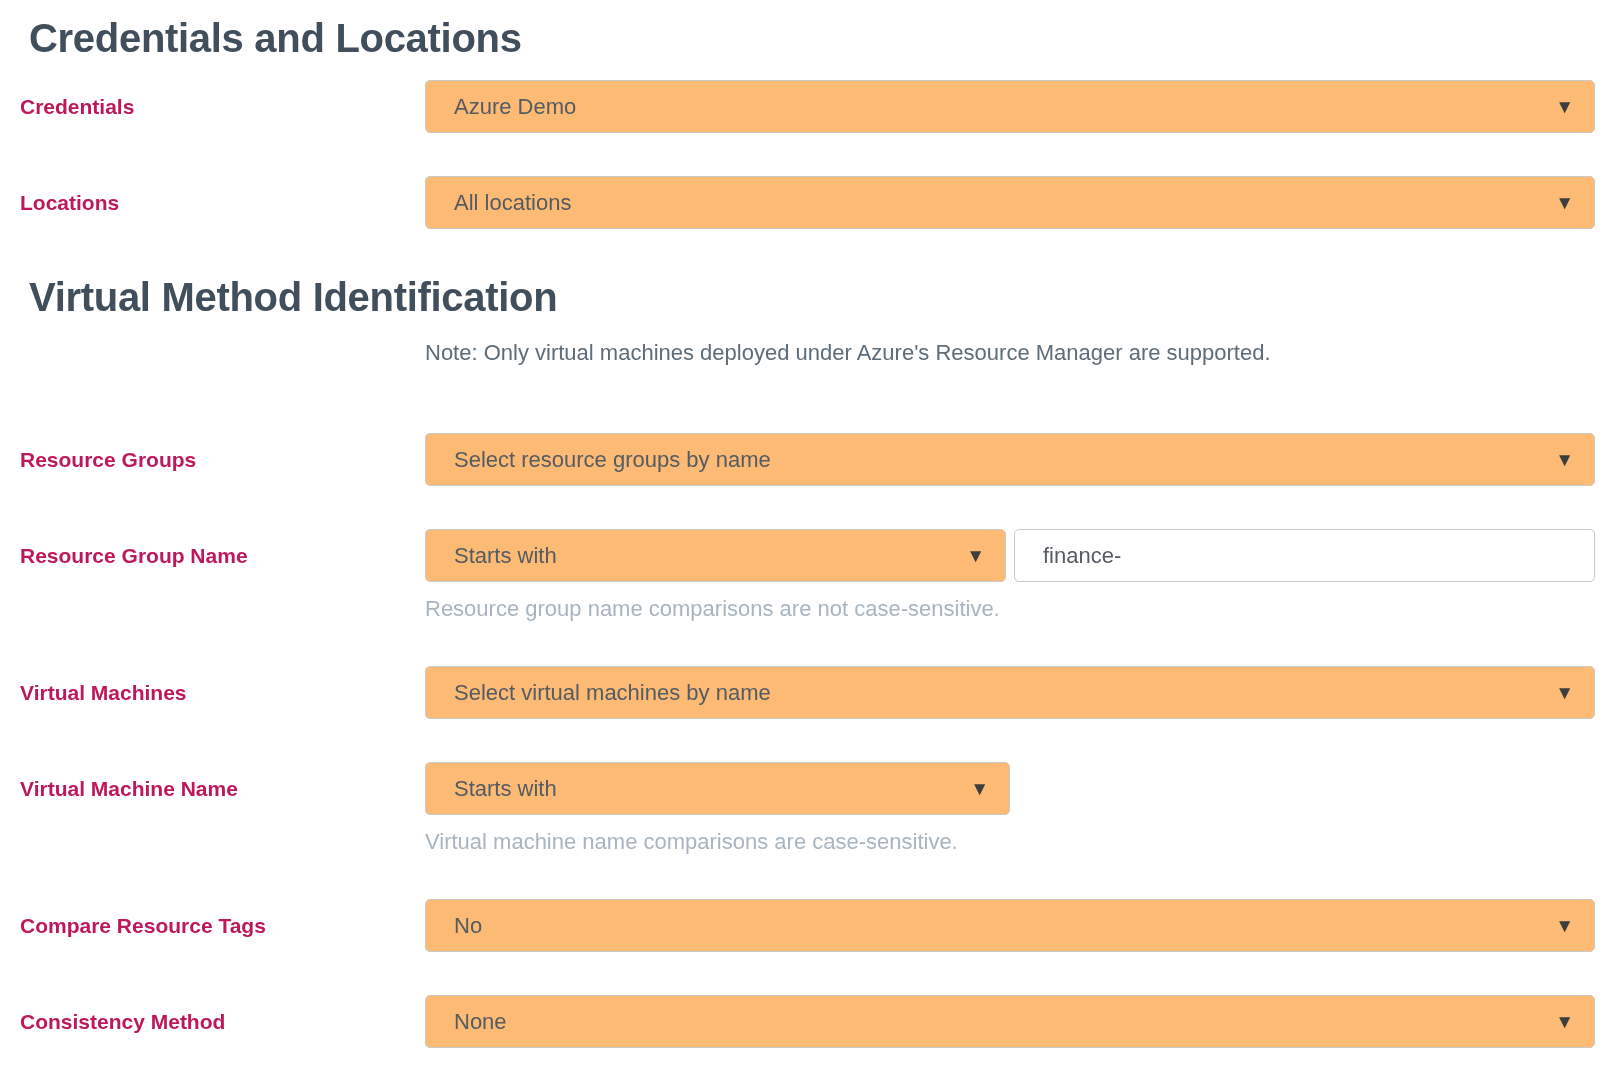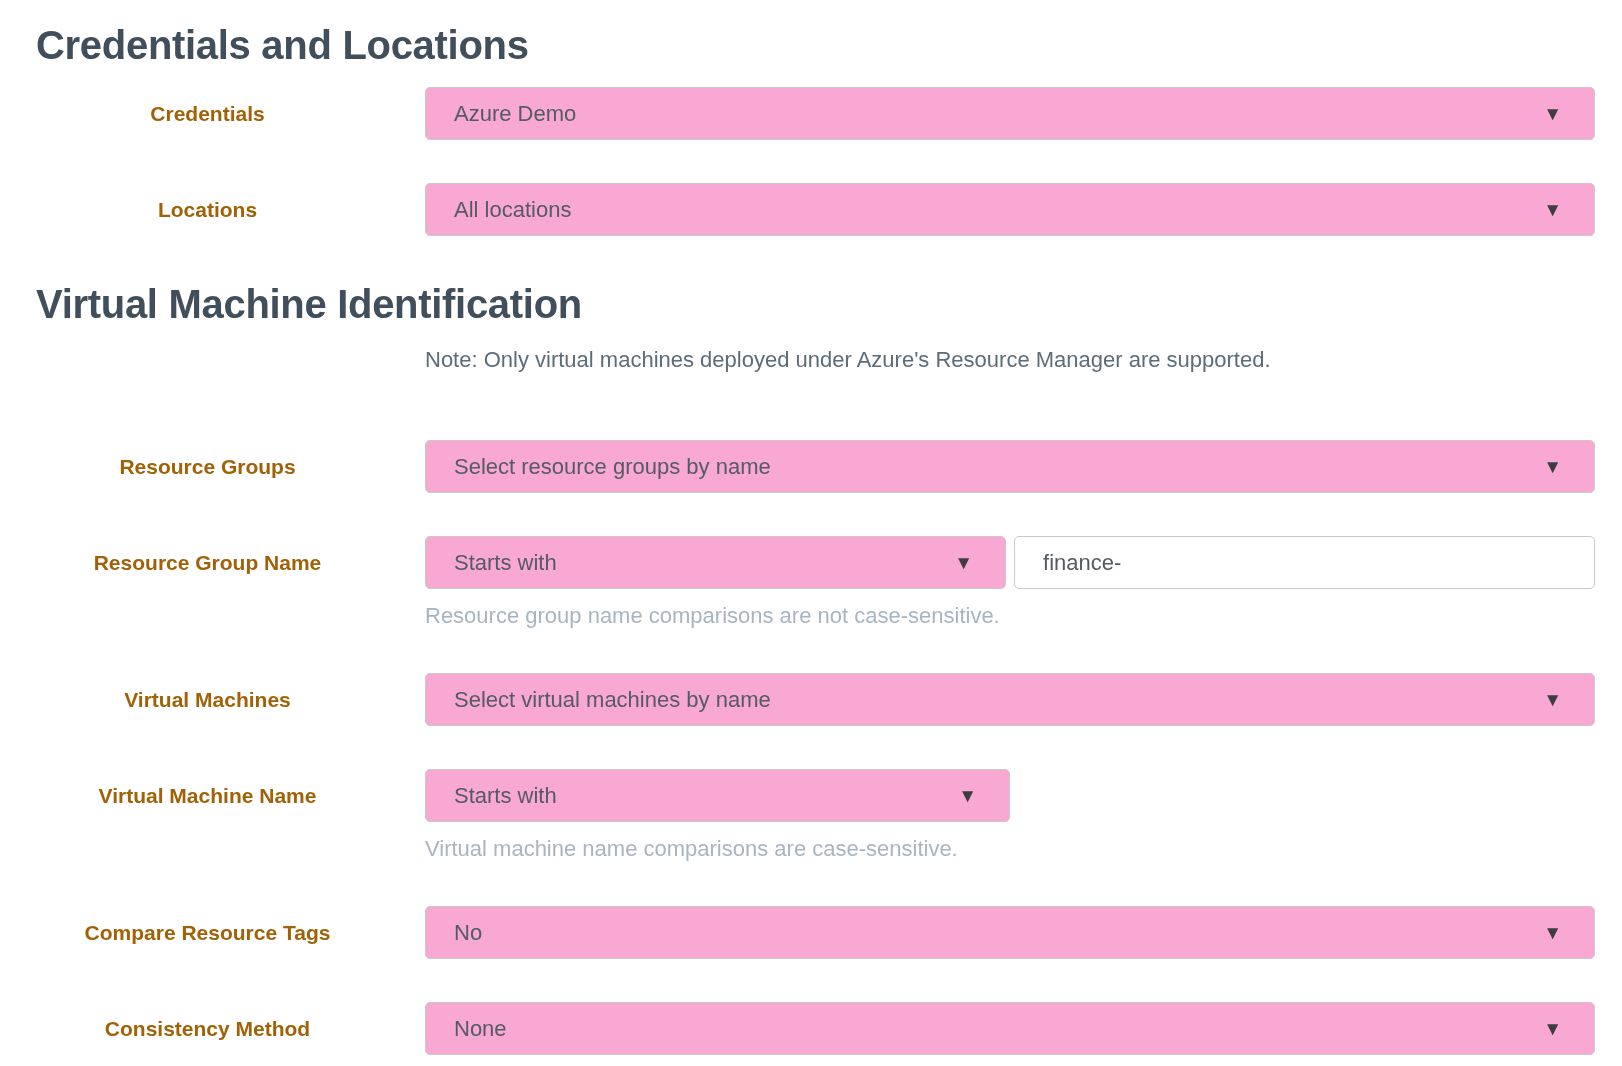--- a/index.html
+++ b/index.html
@@ -13,58 +13,58 @@
     width: 1622px;
     height: 1066px;
     overflow: hidden;
   }
   .page {
     width: 100%;
     height: 100%;
     padding: 4px 27px 0 20px;
   }
   .section-title {
-    margin: 16px;
+    margin: 9px;
     font-size: 40px;
     font-weight: 700;
     letter-spacing: -0.3px;
     line-height: 50px;
     color: #414e5b;
   }
   .title-credentials { margin-bottom: 17px; }
   .title-vm { margin-bottom: 17px; }
 
   .form-row {
     display: flex;
     align-items: flex-start;
     margin-bottom: 43px;
   }
   .form-label {
     width: 375px;
     flex-shrink: 0;
-    text-align: center;
+    text-align: left;
     font-size: 21px;
     font-weight: 700;
-    color: #a16207;
+    color: #be185d;
     line-height: 53px;
     white-space: nowrap;
   }
   .control-col {
     flex: 1;
     min-width: 0;
     margin-left: 30px;
   }
   .select-box {
     display: flex;
     align-items: center;
     height: 53px;
-    background: #f9a8d4;
+    background: #fdba74;
     border: 1px solid #c9c9c9;
     border-radius: 5px;
-    padding: 0 32px 0 28px;
+    padding: 0 20px 0 28px;
     font-size: 22px;
     color: #545b62;
     cursor: pointer;
     user-select: none;
   }
   .select-value {
     overflow: hidden;
     white-space: nowrap;
     text-overflow: ellipsis;
   }
@@ -124,21 +124,21 @@
   <div class="form-row">
     <div class="form-label">Locations</div>
     <div class="control-col">
       <div class="select-box">
         <span class="select-value">All locations</span>
         <span class="caret">▼</span>
       </div>
     </div>
   </div>
 
-  <h2 class="section-title title-vm">Virtual Machine Identification</h2>
+  <h2 class="section-title title-vm">Virtual Method Identification</h2>
 
   <div class="form-row note-row">
     <div class="form-label"></div>
     <div class="control-col">
       <div class="note-text">Note: Only virtual machines deployed under Azure's Resource Manager are supported.</div>
     </div>
   </div>
 
   <div class="form-row">
     <div class="form-label">Resource Groups</div>

